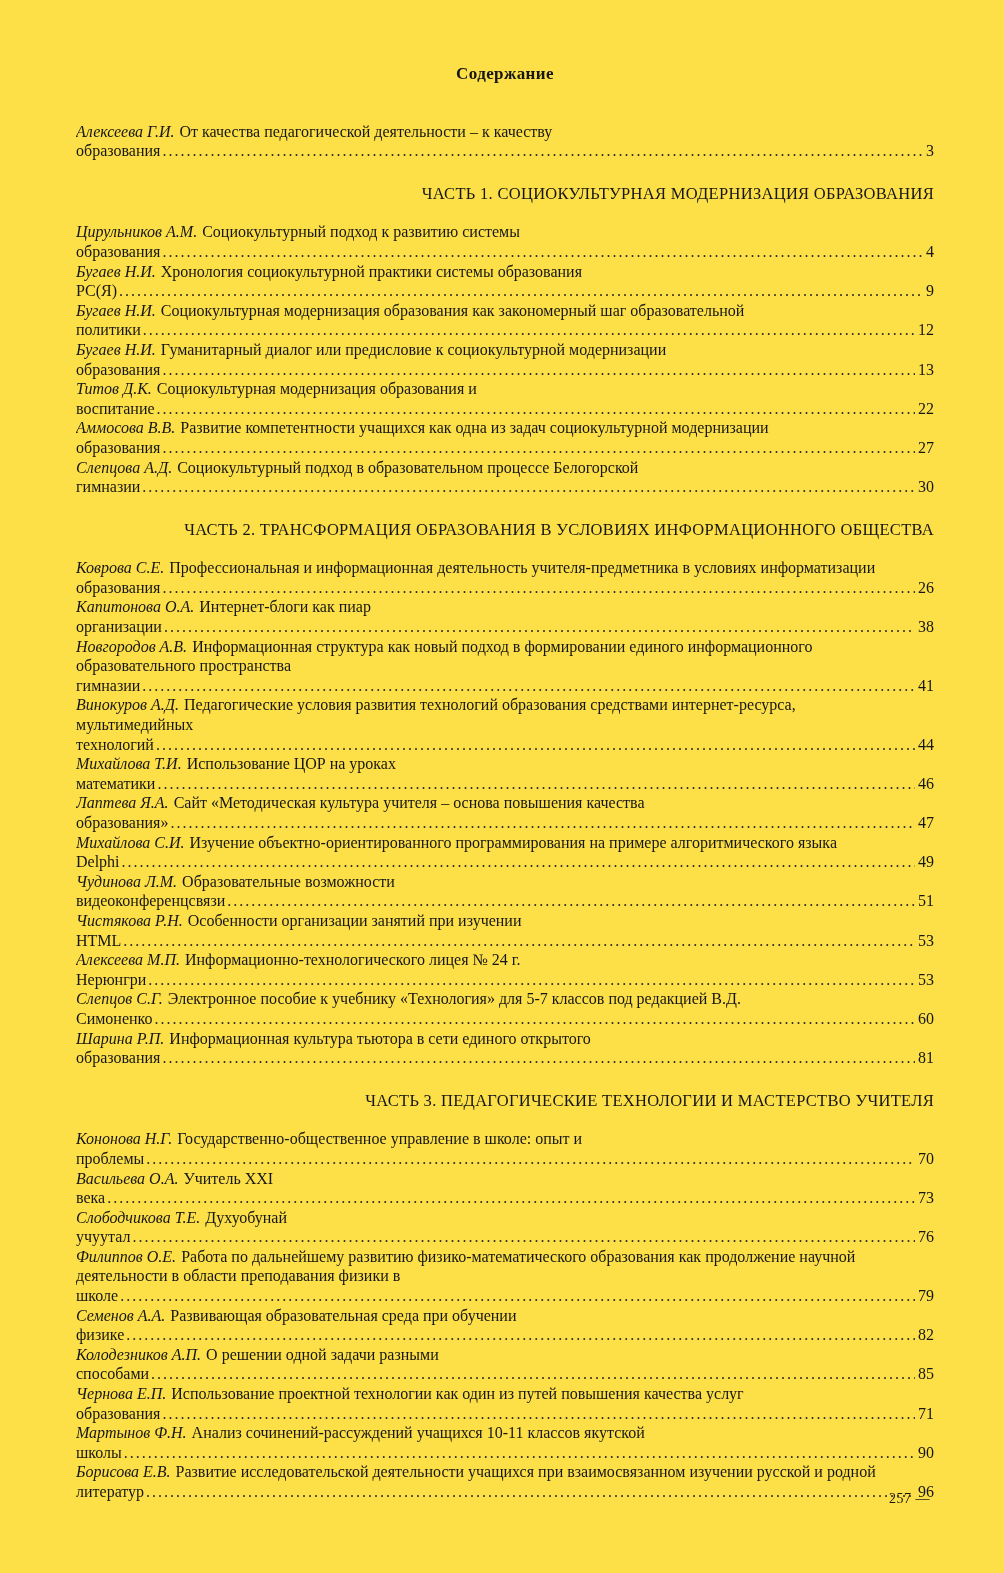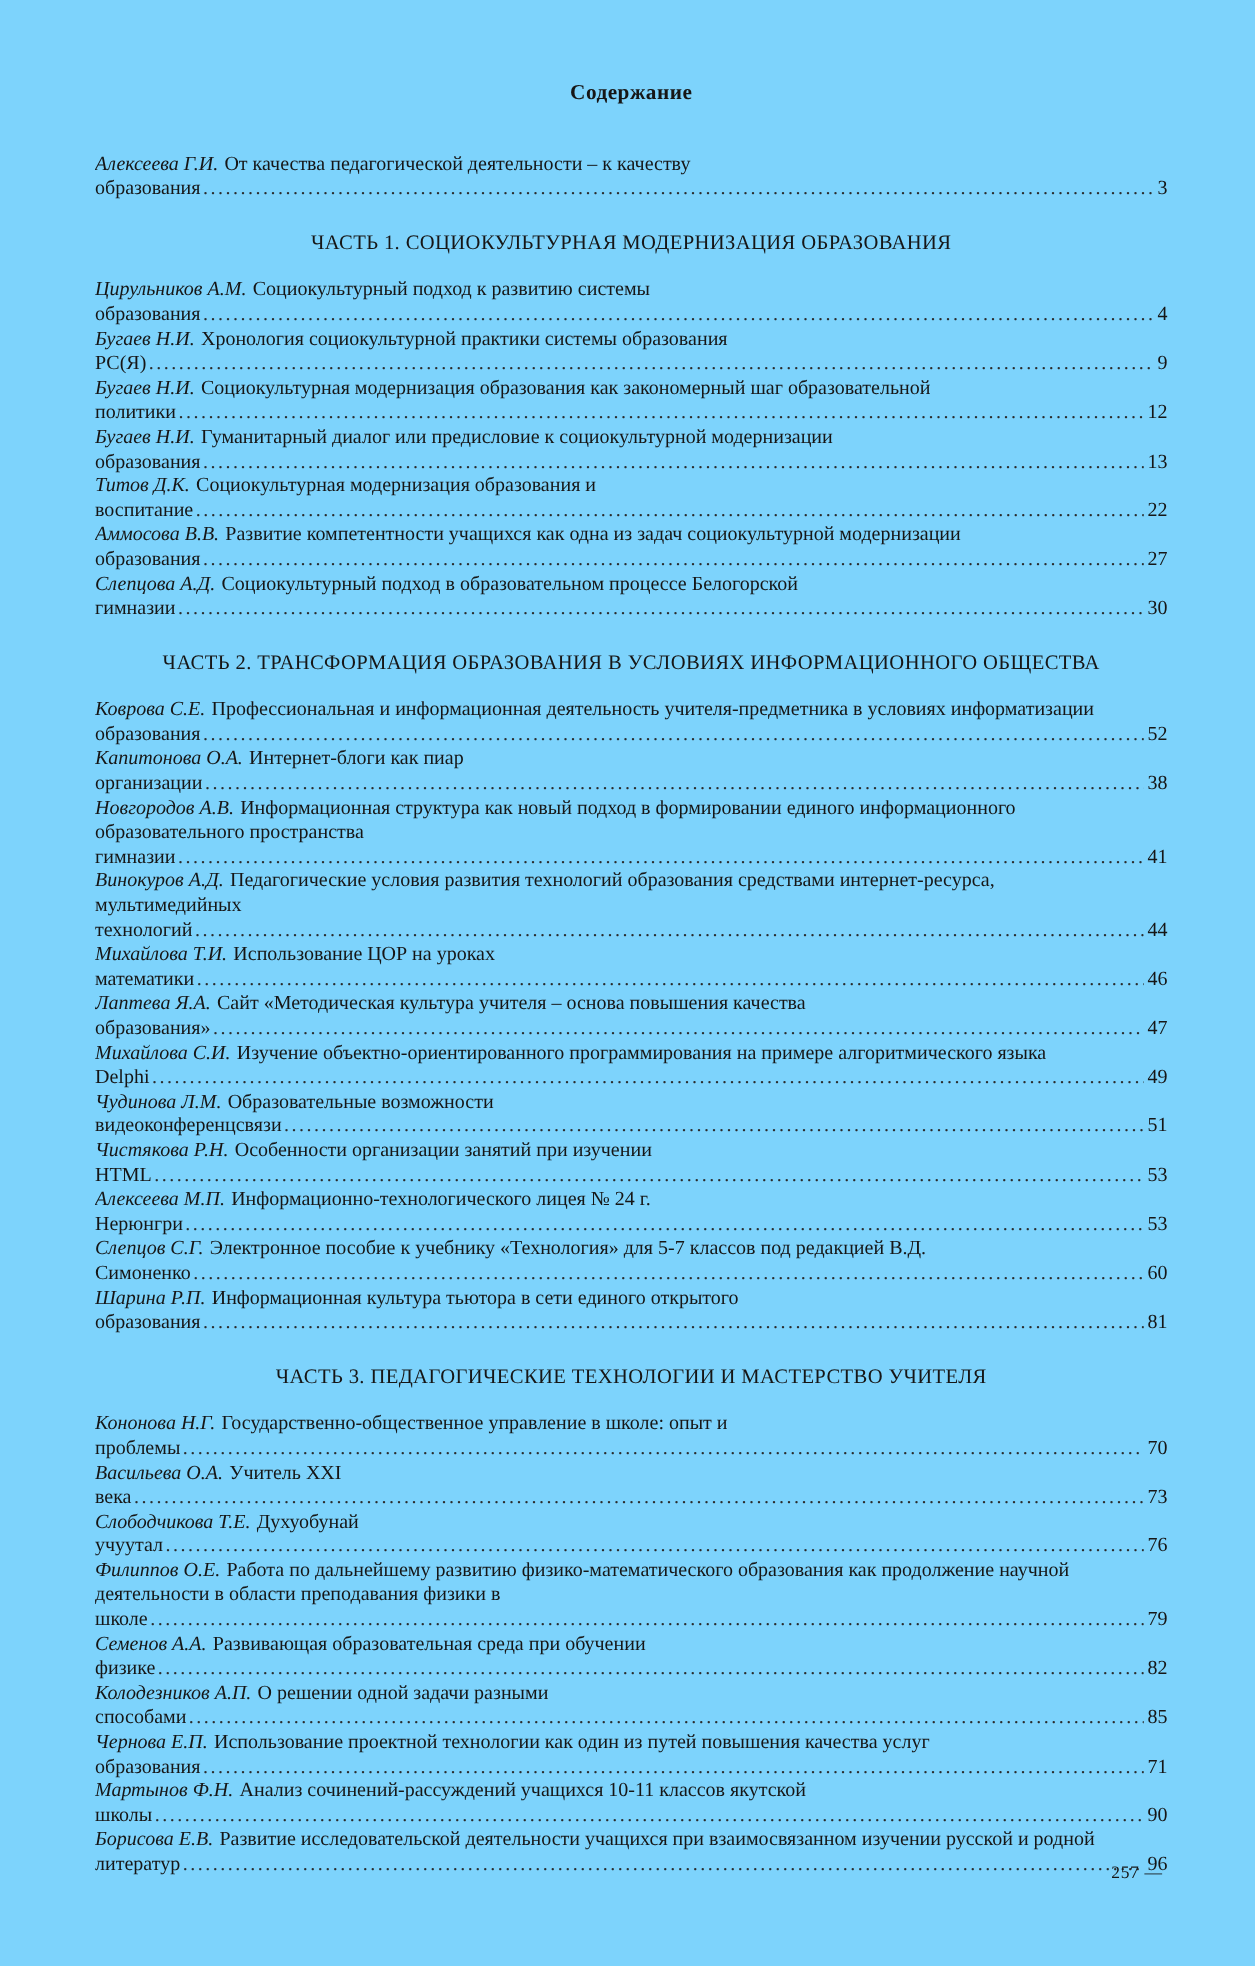--- a/index.html
+++ b/index.html
@@ -3,21 +3,21 @@
 <meta charset="utf-8">
 <style>
   * { margin: 0; padding: 0; box-sizing: border-box; }
   html, body { width: 1004px; height: 1573px; }
   body { background: #fbfbf9; overflow: hidden; }
 
   .sheet {
     width: 1004px;
     height: 1573px;
     position: relative;
-    background: #7dd3fc;
+    background: #fde047;
     padding: 64px 70px 0 76px;
     font-family: "Liberation Serif", "DejaVu Serif", serif;
     color: #161616;
     font-size: 16px;
     line-height: 19.6px;
   }
 
   .doc-title {
     text-align: center;
     font-size: 17px;
@@ -48,21 +48,21 @@
     color: #2a2a2a;
   }
   .pg {
     flex: 0 0 auto;
     padding-left: 3px;
     white-space: nowrap;
   }
 
   .section { margin-top: 23px; }
   .section-heading {
-    text-align: center;
+    text-align: right;
     font-weight: normal;
     font-size: 16.5px;
     letter-spacing: 0.3px;
     margin-bottom: 19px;
   }
 
   .folio {
     position: absolute;
     right: 74px;
     bottom: 64px;
@@ -111,21 +111,21 @@
     <span class="entry-text"><i class="author">Слепцова А.Д.</i><span class="title">Социокультурный подход в образовательном процессе Белогорской гимназии</span><span class="leader"></span></span>
     <span class="pg">30</span>
   </div>
         </div>
   </div>
       <div class="section">
     <h2 class="section-heading">ЧАСТЬ 2. ТРАНСФОРМАЦИЯ ОБРАЗОВАНИЯ В УСЛОВИЯХ ИНФОРМАЦИОННОГО ОБЩЕСТВА</h2>
     <div class="section-entries">
           <div class="entry">
     <span class="entry-text"><i class="author">Коврова С.Е.</i><span class="title">Профессиональная и информационная деятельность учителя-предметника в условиях информатизации образования</span><span class="leader"></span></span>
-    <span class="pg">52</span>
+    <span class="pg">26</span>
   </div>
           <div class="entry">
     <span class="entry-text"><i class="author">Капитонова О.А.</i><span class="title">Интернет-блоги как пиар организации</span><span class="leader"></span></span>
     <span class="pg">38</span>
   </div>
           <div class="entry">
     <span class="entry-text"><i class="author">Новгородов А.В.</i><span class="title">Информационная структура как новый подход в формировании единого информационного образовательного пространства гимназии</span><span class="leader"></span></span>
     <span class="pg">41</span>
   </div>
           <div class="entry">

